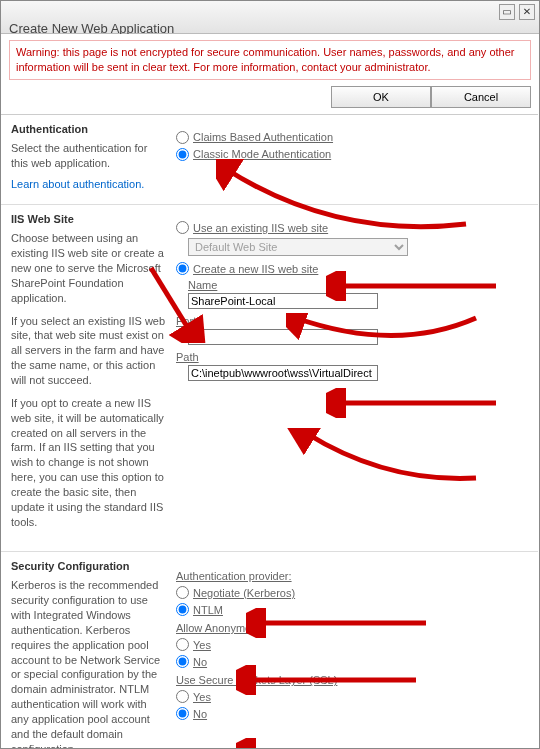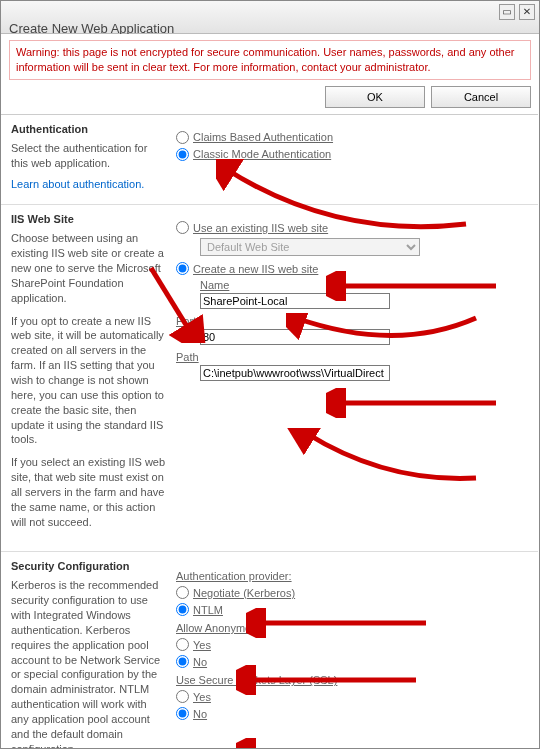--- a/index.html
+++ b/index.html
@@ -45,21 +45,21 @@
     border: 1px solid #f1b2b2;
     background: #fff;
     padding: 4px 6px;
     color: #c00000;
     font-size: 11px;
     line-height: 1.35;
   }
   .toolbar {
     display:flex; justify-content:flex-end;
     padding: 2px 8px 6px 8px;
-    gap: 6px;
+    gap: 0;
   }
   .btn {
     min-width: 100px;
     height: 22px;
     border: 1px solid #999;
     background: linear-gradient(#fdfdfd,#e6e6e6);
     font-size: 11px;
     cursor: pointer;
   }
   .scrollbox {
@@ -88,21 +88,21 @@
   .leftcol a { color: #0066cc; text-decoration: none;}
   .rightcol {
     flex: 1;
     padding-top: 4px;
     color: #666;
     position: relative;
     text-decoration: underline;
   }
   .radio-row { margin: 4px 0; display:flex; align-items:center; }
   .radio-row input { margin-right: 4px; }
-  .indent { margin-left: 24px; margin-top: 2px; margin-bottom: 6px;}
+  .indent { margin-left: 12px; margin-top: 2px; margin-bottom: 6px;}
   .indent label { display:block; color:#666; margin-bottom:2px;}
   .indent input[type=text], .indent select {
     width: 190px;
     font-size: 11px;
     padding: 1px 2px;
     border: 1px solid #7a7a7a;
   }
   .indent select { width: 220px; background:#eee; color:#777;}
   .group-label { color:#666; margin: 6px 0 2px 0;}
   
@@ -161,22 +161,22 @@
             </defs>
           <path d="M250,65 Q120,80 10,10" stroke="#c00" stroke-width="5" fill="none" marker-end="url(#ah1)"></path>
         </svg>
       </div>
     </div>
 
     <div class="two-col">
       <div class="leftcol">
         <h3>IIS Web Site</h3>
         <p>Choose between using an existing IIS web site or create a new one to serve the Microsoft SharePoint Foundation application.</p>
+        <p>If you select an existing IIS web site, that web site must exist on all servers in the farm and have the same name, or this action will not succeed.</p>
         <p>If you opt to create a new IIS web site, it will be automatically created on all servers in the farm.  If an IIS setting that you wish to change is not shown here, you can use this option to create the basic site, then update it using the standard IIS tools.</p>
-        <p>If you select an existing IIS web site, that web site must exist on all servers in the farm and have the same name, or this action will not succeed.</p>
       </div>
       <div class="rightcol">
         <div class="radio-row">
           <input type="radio" name="iis" style="">
           <span>Use an existing IIS web site</span>
         </div>
         <div class="indent">
           <select disabled="">
             <option>Default Web Site</option>
           </select>

